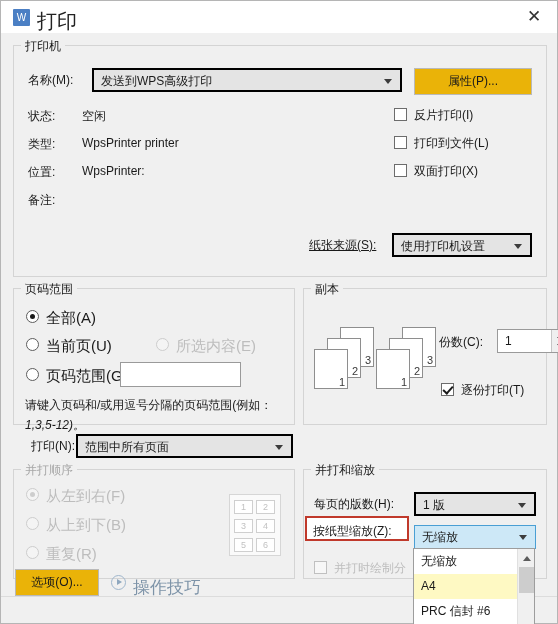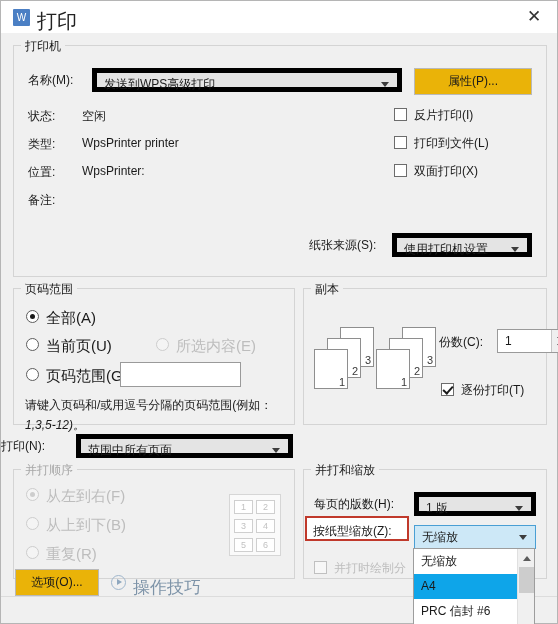--- a/index.html
+++ b/index.html
@@ -56,21 +56,21 @@
     padding:0 4px;
     font-size:12px;color:#1a1a1a;
     white-space:nowrap;
   }
   .group.disabled > .legend{color:#a6a6a6;}
   .lbl{position:absolute;font-size:12px;color:#1a1a1a;white-space:nowrap;}
   
   .combo{
     position:absolute;
     background:#e4e4e4;
-    border:5px solid #000000;
+    border:2px solid #000000;
     box-sizing:border-box;
     height:24px;
   }
   .combo .val{
     position:absolute;left:7px;top:3px;font-size:12px;color:#1a1a1a;
     white-space:nowrap;overflow:hidden;
   }
   .combo .arrow{
     position:absolute;right:8px;top:9px;
     width:0;height:0;
@@ -191,21 +191,21 @@
     background:#ffffff;
     border:1px solid #9d9d9d;
     box-sizing:border-box;
     z-index:40;
   }
   .dd-item{
     position:relative;height:25px;line-height:25px;
     padding-left:7px;font-size:12px;color:#1a1a1a;
     white-space:nowrap;overflow:hidden;
   }
-  .dd-item.hl{background:#0ea5e9;}
+  .dd-item.hl{background:#fef9c3;}
   .dd-scroll{
     position:absolute;right:0;top:0;width:17px;height:100%;
     background:#f0f0f0;border-left:1px solid #e0e0e0;box-sizing:border-box;
   }
   .dd-scroll .sarrow{
     position:absolute;left:0;top:0;width:17px;height:17px;
   }
   .dd-scroll .sarrow:after{
     content:"";position:absolute;left:5px;top:7px;width:0;height:0;
     border-left:4px solid transparent;border-right:4px solid transparent;
@@ -271,21 +271,21 @@
       </div>
       <div class="cbx" style="left:380px;top:89px;">
         <span class="box"></span>
         <span class="txt">打印到文件(L)</span>
       </div>
       <div class="cbx" style="left:380px;top:117px;">
         <span class="box"></span>
         <span class="txt">双面打印(X)</span>
       </div>
 
-      <div class="lbl" style="left:295px;top:191px;">纸张来源(S):</div>
+      <div class="lbl" style="left:295px;top:191px;text-decoration:underline;">纸张来源(S):</div>
       <div class="combo" style="left:378px;top:187px;width:140px;">
         <div class="val">使用打印机设置</div>
         <div class="arrow"></div>
       </div>
     </div>
 
     <div class="group" style="left:12px;top:255px;width:280px;height:135px;text-align:center;">
       <div class="legend">页码范围</div>
 
       <div class="rdo" style="left:12px;top:20px;">
@@ -346,21 +346,21 @@
           <div class="dn"></div>
         </div>
       </div>
 
       <div class="cbx" style="left:137px;top:93px;">
         <span class="box checked"></span>
         <span class="txt">逐份打印(T)</span>
       </div>
     </div>
 
-    <div class="lbl" style="left:0;top:405px;">打印(N):</div>
+    <div class="lbl" style="left:30px;top:405px;">打印(N):</div>
     <div class="combo" style="left:75px;top:401px;width:217px;">
       <div class="val">范围中所有页面</div>
       <div class="arrow"></div>
     </div>
 
     <div class="group disabled" style="left:12px;top:436px;width:280px;height:108px;">
       <div class="legend">并打顺序</div>
 
       <div class="rdo" style="left:12px;top:17px;">
         <span class="circ dis sel"></span>

